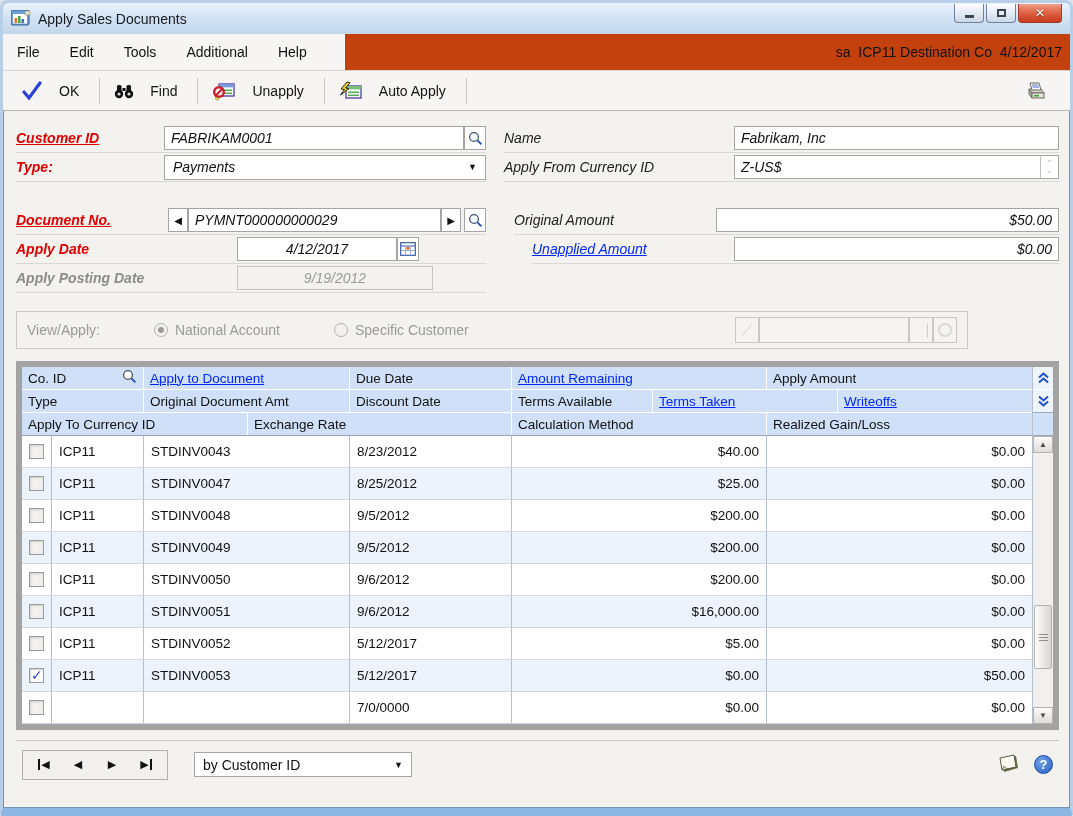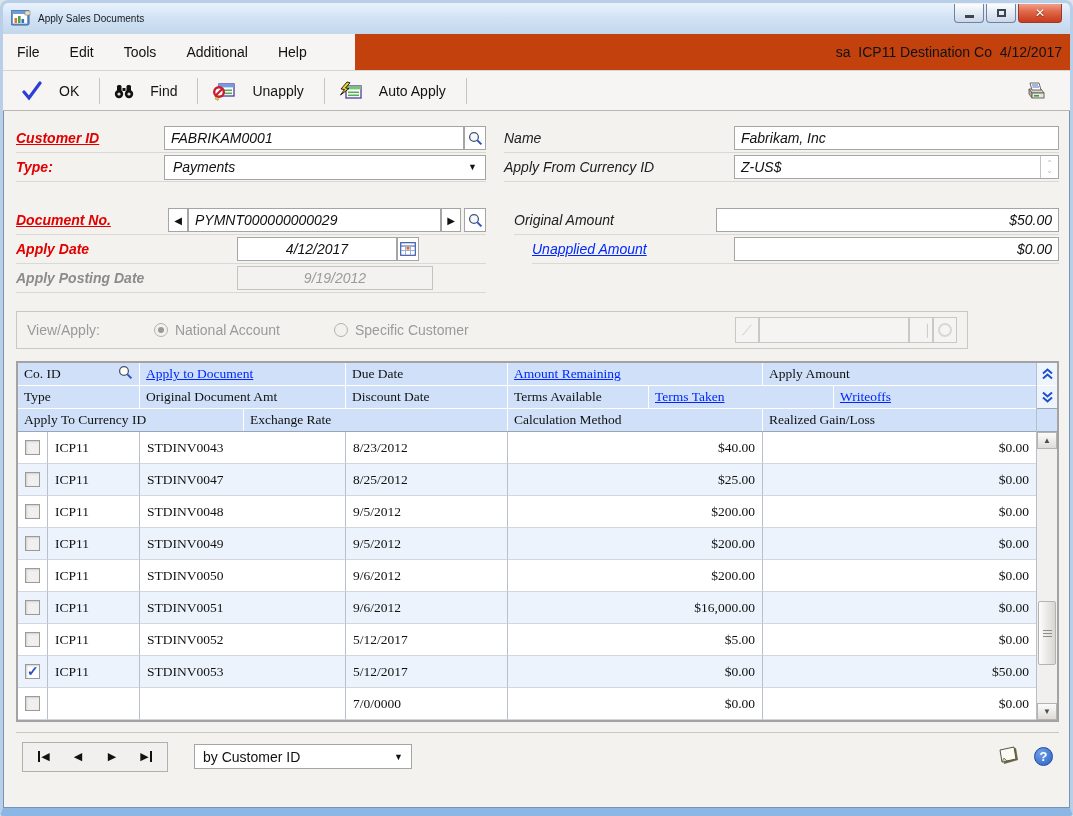--- a/index.html
+++ b/index.html
@@ -5,34 +5,34 @@
   * { box-sizing: border-box; margin: 0; padding: 0; }
   body { background:#dfe4ea; font-family:"Liberation Sans","DejaVu Sans",sans-serif; font-size:14px; color:#111; }
 
   
   .window{ width:1073px; height:816px; border:3px solid #b9cfe8; border-bottom:8px solid #8cb6e4;
            border-radius:8px 8px 3px 3px; background:#f3f2ef; overflow:hidden; position:relative;
            box-shadow:0 0 0 1px #7694b8 inset; }
   .titlebar{ height:31px; background:linear-gradient(#eaf3fc,#d3e3f5 45%,#c3d7ec);
              display:flex; align-items:center; padding:0 8px; }
   .app-icon{ width:20px; height:17px; margin-right:7px; flex:0 0 auto; }
-  .title-text{ font-size:10px; color:#16191d; }
+  .title-text{ font-size:14px; color:#16191d; }
   .win-controls{ margin-left:auto; display:flex; gap:2px; align-self:flex-start; padding-top:1px; }
   .wc{ height:19px; border:1px solid #70819d; border-top:none; border-radius:0 0 4px 4px;
        display:flex; align-items:center; justify-content:center; font-size:11px; color:#3a3a3a;
        background:linear-gradient(#fdfdfd,#e8eef6 40%,#ccd8e8); }
   .wc-min,.wc-max{ width:30px; }
   .wc-close{ width:44px; border-color:#9a3a28; background:linear-gradient(#f0a08c,#e06a4a 40%,#c83a1c); color:#fff; font-weight:bold; }
   .wc-min .glyph{ width:9px; height:3px; background:#3c4450; margin-top:7px; }
   .wc-max .glyph{ width:9px; height:8px; border:2px solid #3c4450; }
   .wc-close .glyph{ font-size:12px; line-height:1; text-shadow:0 1px 1px #7c2410; }
 
   
   .menubar{ height:37px; display:flex; align-items:stretch; border-bottom:1px solid #d6d4cf; background:#f6f5f3; }
-  .menu-left{ display:flex; align-items:center; padding-left:14px; gap:30px; background:#f6f5f3; padding-right:48px; }
+  .menu-left{ display:flex; align-items:center; padding-left:14px; gap:30px; background:#f6f5f3; padding-right:38px; }
   .menu-item{ cursor:default; }
   .menu-status{ flex:1; background:#c2410c; display:flex; align-items:center; justify-content:flex-end;
                 padding-right:8px; white-space:pre; color:#101216; }
 
   
   .toolbar{ height:40px; background:#f6f5f3; border-bottom:1px solid #b9b7b2; display:flex; align-items:center; padding:0 10px; }
   .tb-btn{ display:flex; align-items:center; gap:16px; padding:4px 14px 4px 8px; border-radius:3px; cursor:default; }
   .tb-sep{ width:1px; height:26px; background:#c6c4bf; margin:0 6px; }
   .tb-label{ color:#141414; }
   .tb-spacer{ flex:1; }
@@ -76,21 +76,21 @@
   .viewapply{ height:38px; border:1px solid #c9c8c4; display:flex; align-items:center; padding:0 10px; color:#9a9a9a; width:952px; }
   .radio{ width:14px; height:14px; border-radius:50%; border:1px solid #b3b2ae; background:#f2f1ee; margin-right:7px; position:relative; }
   .radio.sel::after{ content:""; position:absolute; inset:3px; border-radius:50%; background:#9a9a98; }
   .va-opt{ display:flex; align-items:center; margin-left:54px; }
   .va-right{ margin-left:auto; display:flex; align-items:center; }
   .mini-dis{ width:24px; height:26px; border:1px solid #c9c8c4; background:#f5f4f2; display:flex; align-items:center; justify-content:center; color:#cfcecb; }
   .fld-dis-empty{ width:150px; height:26px; border:1px solid #c9c8c4; background:#f5f4f2; }
   .circle-dis{ width:14px; height:14px; border-radius:50%; border:2px solid #d8d7d4; }
 
   
-  .table-wrap{ width:100%; border:2px solid #a3a3a3; display:flex; margin-top:12px; background:#fff;font-family:Liberation Serif, serif; }
+  .table-wrap{ width:100%; border:6px solid #a3a3a3; display:flex; margin-top:12px; background:#fff; }
   .table-main{ flex:1; }
   .rstrip{ width:21px; border-left:1px solid #b6bfcb; display:flex; flex-direction:column; }
 
   .hrow{ display:grid; height:23px; background:#cfe0f8; align-items:center; font-size:13.5px; }
   .hrow > div{ border-right:1px solid #fff; height:100%; display:flex; align-items:center; padding:0 6px; overflow:hidden; white-space:nowrap; }
   .hrow > div:last-child{ border-right:none; }
   .hr1{ grid-template-columns:122px 206px 162px 255px 1fr; border-bottom:1px solid #fff; }
   .hr2{ grid-template-columns:122px 206px 162px 141px 185px 1fr; border-bottom:1px solid #fff; }
   .hr3{ grid-template-columns:226px 264px 255px 1fr; border-bottom:1px solid #9aa5b5; }
   .h-look{ margin-left:auto; }

